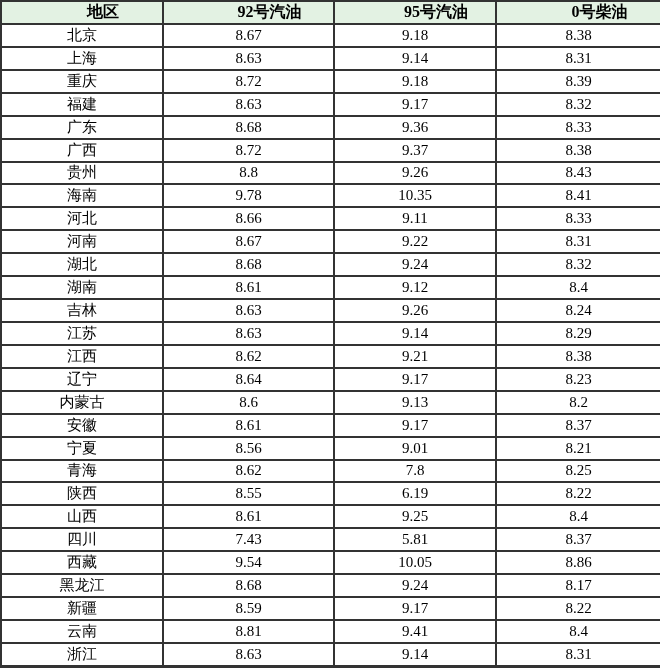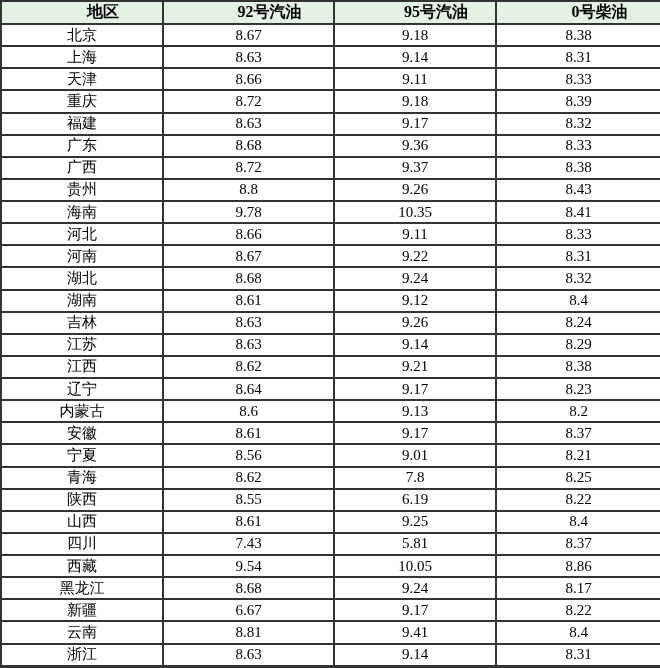--- a/index.html
+++ b/index.html
@@ -64,26 +64,20 @@
       <td>9.18</td>
       <td>8.38</td>
     </tr>
       <tr>
       <td class="region">上海</td>
       <td>8.63</td>
       <td>9.14</td>
       <td>8.31</td>
     </tr>
       <tr>
-      <td class="region">天津</td>
-      <td>8.66</td>
-      <td>9.11</td>
-      <td>8.33</td>
-    </tr>
-      <tr>
       <td class="region">重庆</td>
       <td>8.72</td>
       <td>9.18</td>
       <td>8.39</td>
     </tr>
       <tr>
       <td class="region">福建</td>
       <td>8.63</td>
       <td>9.17</td>
       <td>8.32</td>
@@ -209,21 +203,21 @@
       <td>8.86</td>
     </tr>
       <tr>
       <td class="region">黑龙江</td>
       <td>8.68</td>
       <td>9.24</td>
       <td>8.17</td>
     </tr>
       <tr>
       <td class="region">新疆</td>
-      <td>6.67</td>
+      <td>8.59</td>
       <td>9.17</td>
       <td>8.22</td>
     </tr>
       <tr>
       <td class="region">云南</td>
       <td>8.81</td>
       <td>9.41</td>
       <td>8.4</td>
     </tr>
       <tr>

